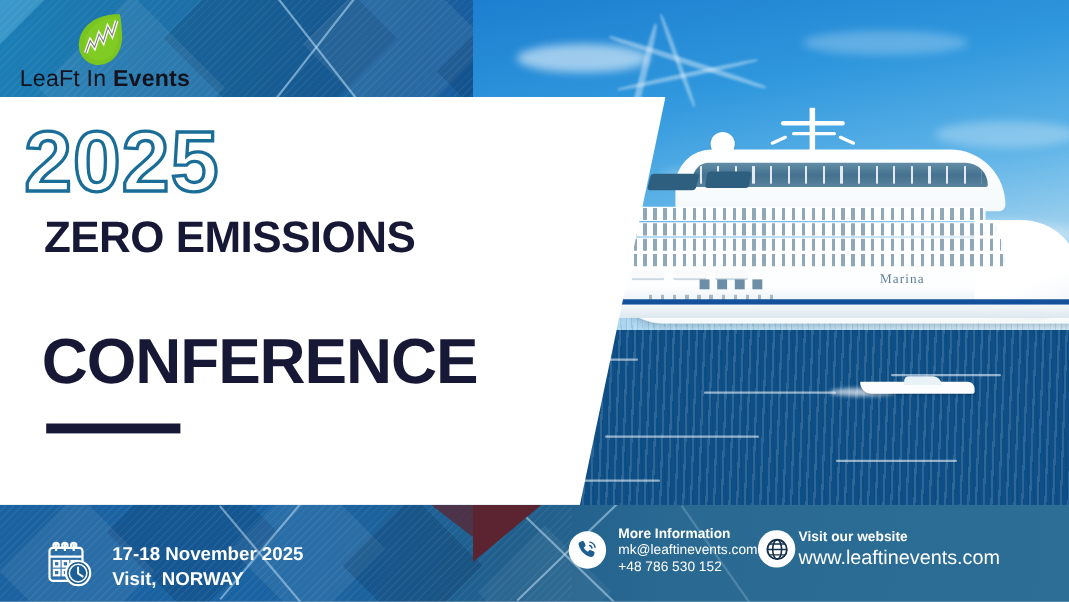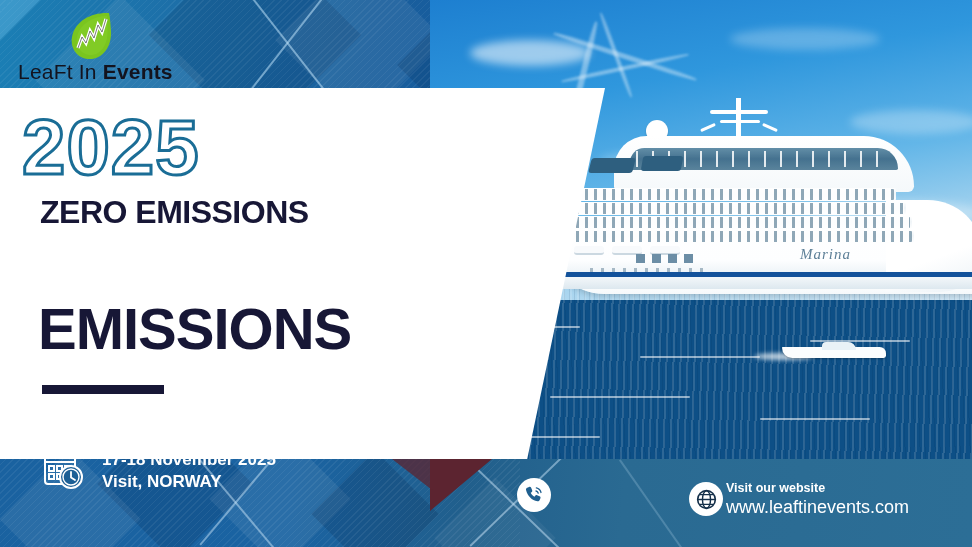--- a/index.html
+++ b/index.html
@@ -159,22 +159,22 @@
   .lifeboat{
     position:absolute;background:#f8fafc;border-radius:3px;height:7px;
     border-bottom:2px solid #cbd8e1;
   }
   .orange{
     position:absolute;left:6px;top:150px;width:11px;height:14px;
     background:#e2731f;border-radius:2px;
   }
   .shipname{
     position:absolute;left:250px;top:150px;
-    font-family:"Liberation Serif",serif;font-style:italic;
-    font-size:15px;color:#5d7f97;letter-spacing:1px;
+    font-family:"Liberation Serif",serif;
+    font-size:12px;color:#5d7f97;letter-spacing:1px;
   }
   .portholes{
     position:absolute;left:60px;top:166px;width:120px;height:6px;
     background:repeating-linear-gradient(90deg,#93a9b8 0px,#93a9b8 3px,transparent 3px,transparent 11px);
     opacity:.8;
   }
   .sqwin{
     position:absolute;top:158px;width:9px;height:9px;background:#6c8ea6;
   }
 
@@ -189,21 +189,21 @@
   .year{
     position:absolute;left:22px;top:108px;
     font-size:78px;font-weight:700;line-height:1;
     letter-spacing:1px;
     color:transparent;
     -webkit-text-stroke:3px #1a6d96;
     font-family:"Liberation Sans",sans-serif;
   }
   .line1,.line2{
     position:absolute;left:40px;
-    font-size:32px;font-weight:700;line-height:1;
+    font-size:40px;font-weight:700;line-height:1;
     color:#171736;letter-spacing:-0.5px;
     font-family:"Liberation Sans",sans-serif;
   }
   .line1{top:196px;}
   .line2{top:246px;}
   .line3{
     position:absolute;left:38px;top:300px;
     font-size:58px;font-weight:700;line-height:1;
     color:#171736;letter-spacing:-1px;
     font-family:"Liberation Sans",sans-serif;
@@ -258,21 +258,21 @@
   .ctext{line-height:1.18;}
   .ctitle{
     font-size:12.5px;font-weight:700;color:#ffffff;
     font-family:"Liberation Sans",sans-serif;
   }
   .cline{
     font-size:12.5px;font-weight:400;color:#ffffff;
     font-family:"Liberation Sans",sans-serif;
   }
   .datebox{
-    position:absolute;left:40px;top:446px;display:flex;align-items:center;gap:16px;
+    position:absolute;left:40px;top:490px;display:flex;align-items:center;gap:16px;
   }
   .dtext div{
     font-size:17px;font-weight:700;color:#ffffff;line-height:1.32;
     font-family:"Liberation Sans",sans-serif;
   }
   .weburl{
     font-size:18px;font-weight:400;color:#ffffff;
     font-family:"Liberation Sans",sans-serif;line-height:1.15;
   }
   .webtitle{
@@ -400,21 +400,21 @@
         <path d="M15 38 L19 27 L23 33 L27 21 L31 28 L35 15 L39 22 L43 9" stroke="#101010" stroke-width="1" fill="none" opacity="0.55"></path>
       </svg>
     </div>
     <div class="leaftext">
       <span class="lt">LeaFt In </span><b>Events</b>
     </div>
   </div>
 
   <div class="year">2025</div>
   <div class="line1">ZERO EMISSIONS</div>
-  <div class="line3">EMISSIONS</div>
+  <div class="line3">CONFERENCE</div>
   <div class="rule"></div>
 
   <div class="bottombar">
     <div class="bdia dk" style="left:120px;top:-30px;width:110px;height:110px;"></div>
     <div class="bdia" style="left:230px;top:-10px;width:100px;height:100px;"></div>
     <div class="bdia dk" style="left:330px;top:10px;width:90px;height:90px;"></div>
     <div class="bdia" style="left:20px;top:10px;width:100px;height:100px;"></div>
     <div class="bstripes"></div>
     <div class="bx" style="left:200px;top:0px;width:120px;transform:rotate(50deg);"></div>
     <div class="bx" style="left:200px;top:85px;width:120px;transform:rotate(-50deg);"></div>
@@ -454,20 +454,25 @@
   </div>
 
   <div class="contact" style="left:517px;top:478px;">
     <div class="ico-circ">
       <svg width="22" height="22" viewBox="0 0 24 24">
         <path d="M6.6 3.2 c1 -0.4 1.9 0 2.3 1 l1.1 2.6 c0.35 0.85 0.1 1.6 -0.6 2.1 l-1 0.7 c0.8 1.9 2.3 3.4 4.2 4.2 l0.7 -1 c0.5 -0.7 1.25 -0.95 2.1 -0.6 l2.6 1.1 c1 0.4 1.4 1.3 1 2.3 l-0.8 1.9 c-0.4 1 -1.4 1.6 -2.5 1.4 C9.6 17.8 5 13.2 3.3 6.5 c-0.25 -1.1 0.3 -2.1 1.3 -2.5 z" fill="#1f5f8f"></path>
         <path d="M14.6 4.2 a6.6 6.6 0 0 1 5 5" stroke="#1f5f8f" stroke-width="1.5" fill="none" stroke-linecap="round"></path>
         <path d="M14.2 7.6 a3.4 3.4 0 0 1 2.4 2.4" stroke="#1f5f8f" stroke-width="1.5" fill="none" stroke-linecap="round"></path>
       </svg>
     </div>
+    <div class="ctext">
+      <div class="ctitle">More Information</div>
+      <div class="cline">mk@leaftinevents.com</div>
+      <div class="cline">+48 786 530 152</div>
+    </div>
   </div>
 
   <div class="contact" style="left:689px;top:481px;gap:3px;">
     <div class="ico-circ">
       <svg width="23" height="23" viewBox="0 0 24 24">
         <circle cx="12" cy="12" r="9.2" fill="none" stroke="#15304a" stroke-width="1.7"></circle>
         <ellipse cx="12" cy="12" rx="4.2" ry="9.2" fill="none" stroke="#15304a" stroke-width="1.5"></ellipse>
         <line x1="2.8" y1="12" x2="21.2" y2="12" stroke="#15304a" stroke-width="1.5"></line>
         <path d="M4.6 6.8 h14.8 M4.6 17.2 h14.8" stroke="#15304a" stroke-width="1.3" fill="none"></path>
       </svg>

